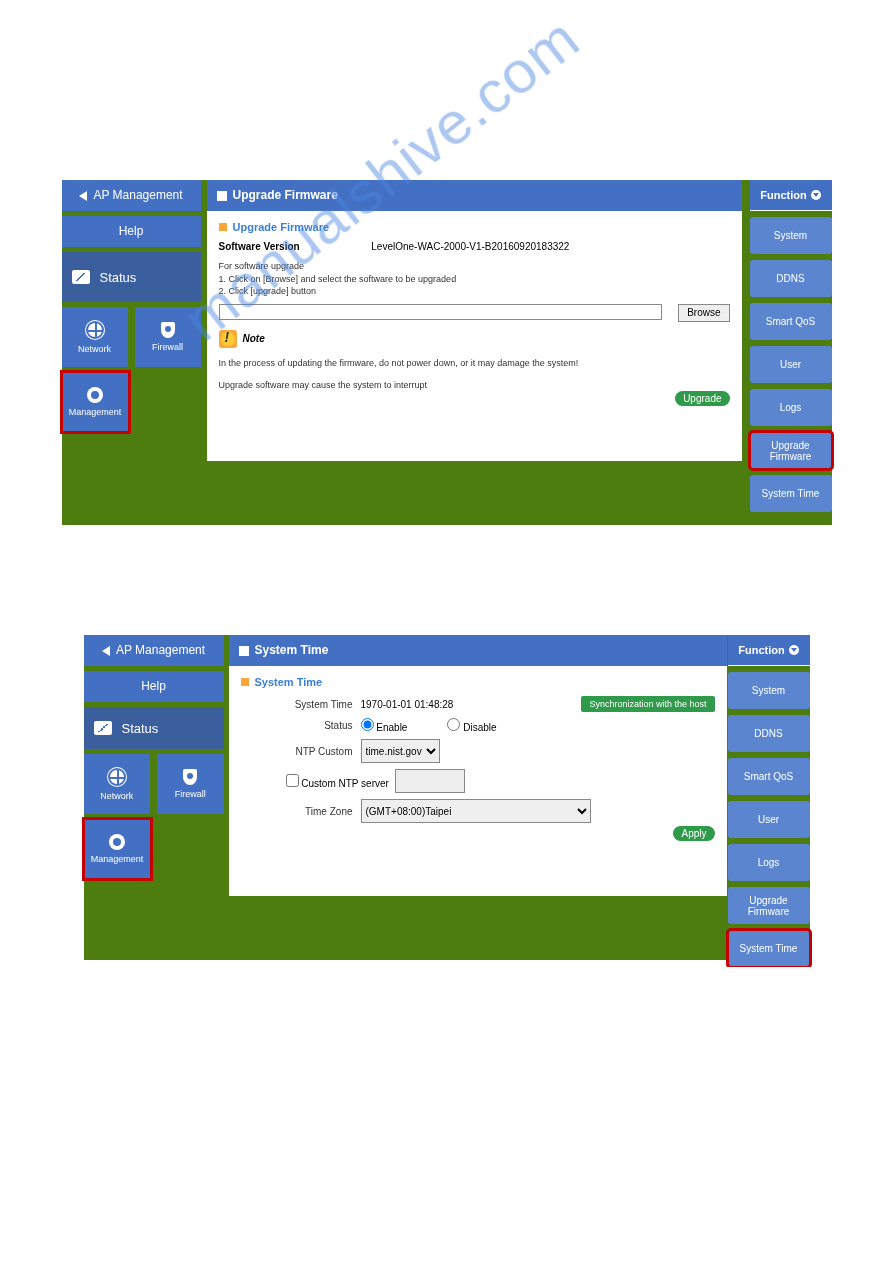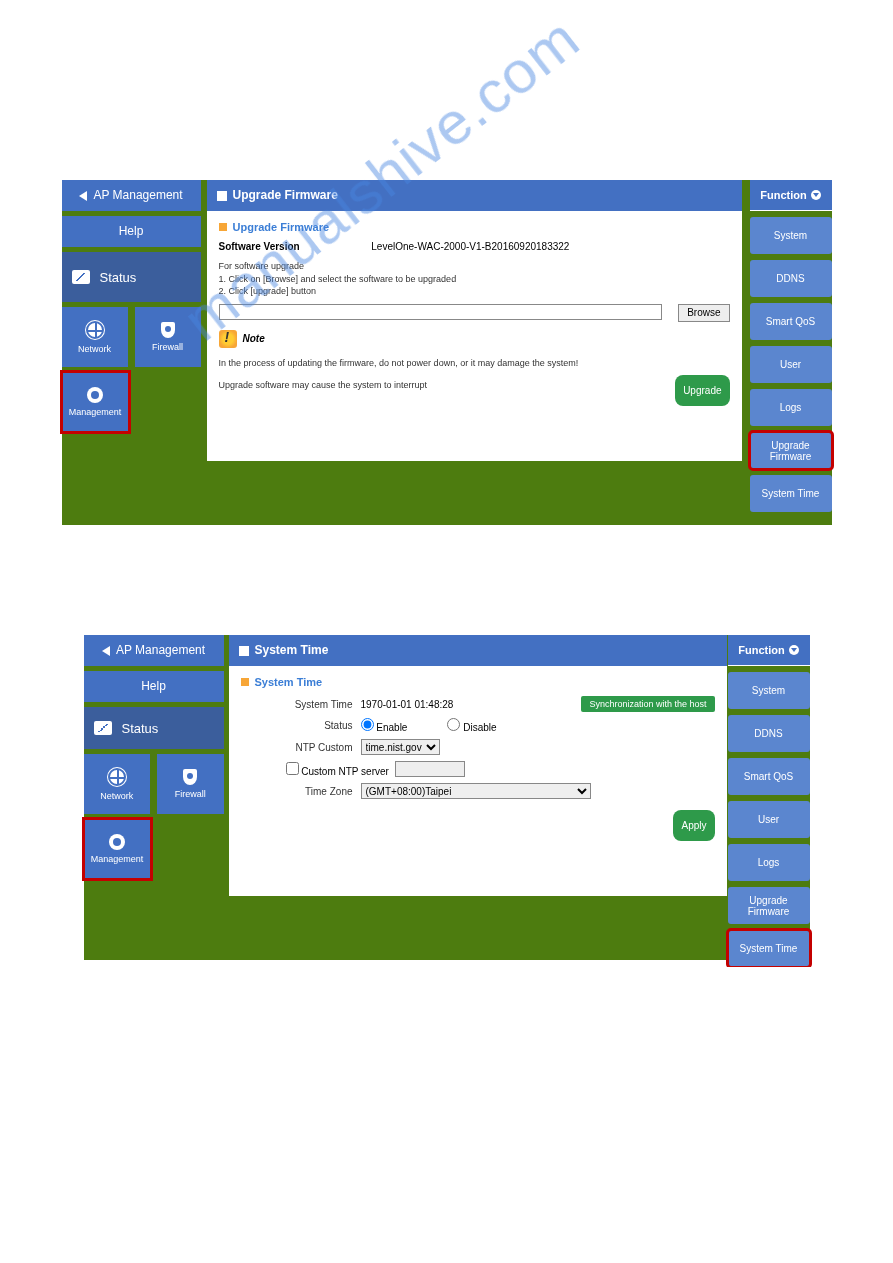--- a/index.html
+++ b/index.html
@@ -42,34 +42,34 @@
   .kv { font-size:10px; margin-bottom:8px; }
   .kv b { display:inline-block; width:150px; }
   .instr { font-size:9px; color:#333; line-height:1.4; margin-bottom:6px; }
   .file-row { display:flex; margin-bottom:8px;gap:16px; }
   .file-row input { flex:1; height:16px; border:1px solid #888; font-size:10px; }
   .file-row button { height:18px; padding:0 8px; font-size:10px; border:1px solid #888; background:#eee; cursor:pointer; }
   .note { display:flex; align-items:center; gap:6px; font-size:10px; font-weight:bold; margin:6px 0 10px;font-style:italic; }
   .warn-ic { width:18px; height:18px; border-radius:3px; background:radial-gradient(circle,#ffcc33 40%,#f7a637 70%); position:relative; }
   .warn-ic::after { content:"!"; position:absolute; left:6px; top:-1px; color:#333; font-weight:bold; font-size:14px; }
   .msg { font-size:9px; color:#333; margin-bottom:12px; }
-  .btn-green { position:absolute; right:12px; background:#2e9a4a; color:#fff; border:0; padding:10px 8px; font-size:10px; border-radius:8px; cursor:pointer; }
+  .btn-green { position:absolute; right:12px; background:#2e9a4a; color:#fff; border:0; padding:2px 8px; font-size:10px; border-radius:8px; cursor:pointer; }
   .btn-upg { bottom:55px; }
   .btn-apply { bottom:55px; }
 
   .rightcol { float:right; width:82px; }
   .fn-head { background:#4370c2; color:#fff; height:31px; line-height:31px; text-align:center; font-weight:bold; border-bottom:1px solid #fff; font-size:11px; display:flex; align-items:center; justify-content:center; gap:4px; }
   .chev { width:10px; height:10px; border-radius:50%; background:#fff; position:relative; }
   .chev::after { content:""; position:absolute; left:2px; top:3px; width:0;height:0;border-left:3px solid transparent;border-right:3px solid transparent;border-top:4px solid #4370c2; }
   .fn-item { background:#5b86cf; color:#fff; height:37px; display:flex; align-items:center; justify-content:center; margin-top:6px; border-radius:3px; font-size:10px; cursor:pointer; border:0; text-align:center; padding:0 2px; }
   .fn-item.hl { outline:3px solid #c40000; outline-offset:-1px; }
 
   .frm-row { display:flex; align-items:center; margin:6px 0; font-size:10px; }
   .frm-row .lbl { width:120px; text-align:right; padding-right:8px; color:#333; }
-  .frm-row select, .frm-row input[type=text] { border:1px solid #888; font-size:10px; height:16px; }
+  .frm-row select, .frm-row input[type=text] { border:1px solid #888; font-size:10px; height:24px; }
   .sync-btn { background:#2e9a4a; color:#fff; border:0; padding:3px 8px; font-size:9px; border-radius:2px; cursor:pointer; }
 
   .watermark { position:fixed; left:170px; top:300px; font-size:60px; color:rgba(71,134,225,0.45); transform:rotate(-38deg); transform-origin:left top; pointer-events:none; font-weight:400; letter-spacing:1px; z-index:999; }
 
   .clearfix::after { content:""; display:table; clear:both; }
 </style>
 </head>
 <body>
 
 <div class="watermark">manualshive.com</div>

